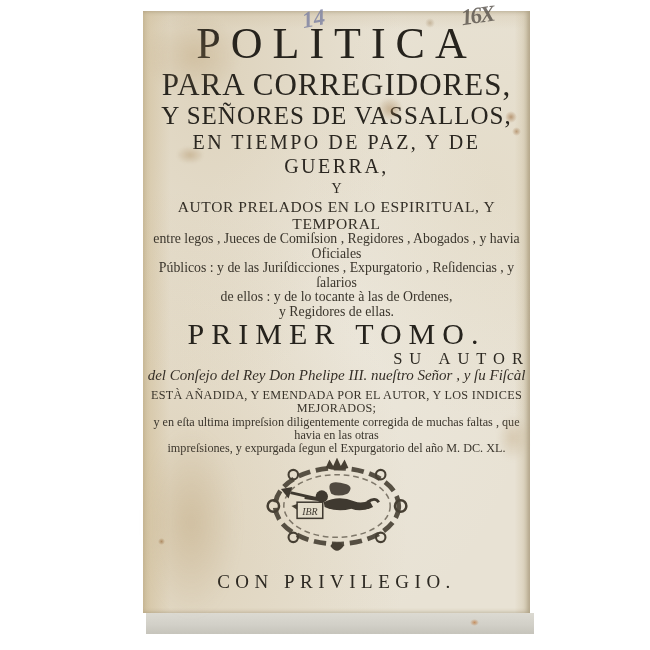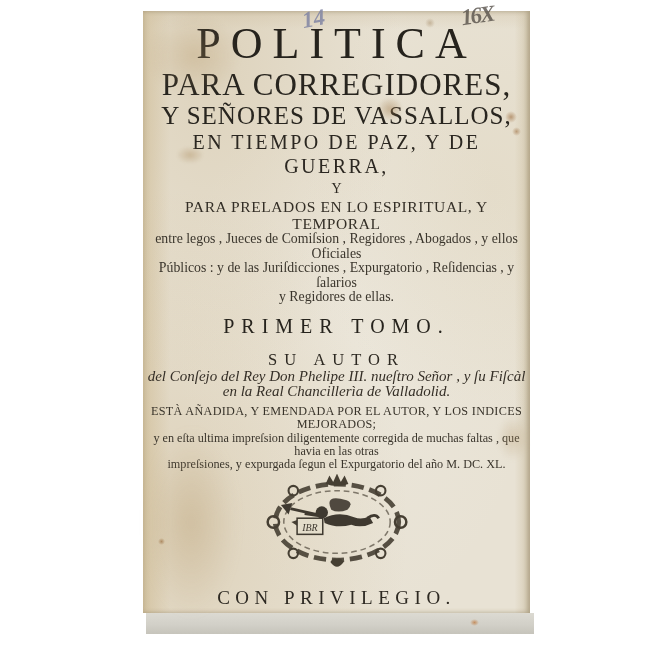--- a/index.html
+++ b/index.html
@@ -30,22 +30,22 @@
   }
 
   
   .t-main   {margin-top:11px;font-size:44px;line-height:44px;letter-spacing:10px;color:#26231d;}
   .t2       {margin-top:2px;font-size:31px;line-height:34px;letter-spacing:1px;color:#28251f;}
   .t3       {font-size:25px;line-height:28px;letter-spacing:1px;color:#28251f;}
   .t4       {font-size:20px;line-height:24px;letter-spacing:2.5px;color:#2b2721;}
   .conj     {margin-top:3px;font-size:14px;line-height:15px;}
   .sub1     {margin-top:2px;font-size:15.5px;line-height:17px;letter-spacing:.6px;color:#332e26;}
   .sub-sm   {font-size:13.8px;line-height:14.5px;color:#3a352c;}
-  .tomo     {margin-top:6px;font-size:20px;line-height:30px;letter-spacing:7px;color:#26231d;}
-  .autor    {margin-top:10px;font-size:16.5px;line-height:18px;letter-spacing:7px;}
+  .tomo     {font-size:30px;line-height:30px;letter-spacing:7px;color:#26231d;}
+  .autor    {margin-top:1px;font-size:16.5px;line-height:18px;letter-spacing:7px;text-align:right;}
   .a-name   {font-style:italic;font-size:18.5px;line-height:20px;letter-spacing:1.5px;color:#2b2721;}
   .a-desc   {font-style:italic;font-size:15px;line-height:15.5px;color:#352f27;}
   .ed1      {margin-top:5px;font-size:12.2px;line-height:13.5px;letter-spacing:.3px;color:#38332a;}
   .ed2      {font-size:12.2px;line-height:13px;color:#3a352c;}
   .priv     {margin-top:21px;font-size:19px;line-height:14px;letter-spacing:5.5px;color:#2d2922;}
 
   .ornament{display:block;margin:3px auto 0;}
 
   
   .mark{position:absolute;font-style:italic;font-size:23px;font-weight:bold;}
@@ -71,29 +71,29 @@
 <div class="scene">
 
   <div class="page">
 
     <div class="t-main">POLITICA</div>
     <div class="t2">PARA CORREGIDORES,</div>
     <div class="t3">Y SEÑORES DE VASSALLOS,</div>
     <div class="t4">EN TIEMPO DE PAZ, Y DE GUERRA,</div>
     <div class="conj">Y</div>
 
-    <div class="sub1">PARA PRELADOS EN LO ESPIRITUAL, Y TEMPORAL</div>
-    <div class="sub-sm">entre legos , Jueces de Comiſsion , Regidores , Abogados , y ellos Oficiales</div>
+    <div class="sub1">AUTOR PRELADOS EN LO ESPIRITUAL, Y TEMPORAL</div>
+    <div class="sub-sm">entre legos , Jueces de Comiſsion , Regidores , Abogados , y havia Oficiales</div>
     <div class="sub-sm">Públicos : y de las Juriſdicciones , Expurgatorio , Reſidencias , y ſalarios</div>
+    <div class="sub-sm">de ellos : y de lo tocante à las de Ordenes,</div>
     <div class="sub-sm">y Regidores de ellas.</div>
 
     <div class="tomo">PRIMER TOMO.</div>
     <div class="autor">SU AUTOR</div>
     <div class="a-desc">del Conſejo del Rey Don Phelipe III. nueſtro Señor , y ſu Fiſcàl</div>
-    <div class="a-desc">en la Real Chancillerìa de Valladolid.</div>
 
     <div class="ed1">ESTÀ AÑADIDA, Y EMENDADA POR EL AUTOR, Y LOS INDICES MEJORADOS;</div>
     <div class="ed2">y en eſta ultima impreſsion diligentemente corregida de muchas faltas , que havia en las otras</div>
     <div class="ed2">impreſsiones, y expurgada ſegun el Expurgatorio del año M. DC. XL.</div>
 
     <svg class="ornament" width="152" height="96" viewBox="0 0 160 100">
       <g stroke="#463f33" fill="none">
         <ellipse cx="80" cy="50" rx="65" ry="40" stroke-width="5" stroke-dasharray="13 6" opacity=".9"></ellipse>
         <ellipse cx="80" cy="50" rx="56" ry="33" stroke-width="1.6" stroke-dasharray="6 4" opacity=".65"></ellipse>
         <circle cx="13" cy="50" r="6" stroke-width="2.6"></circle>

